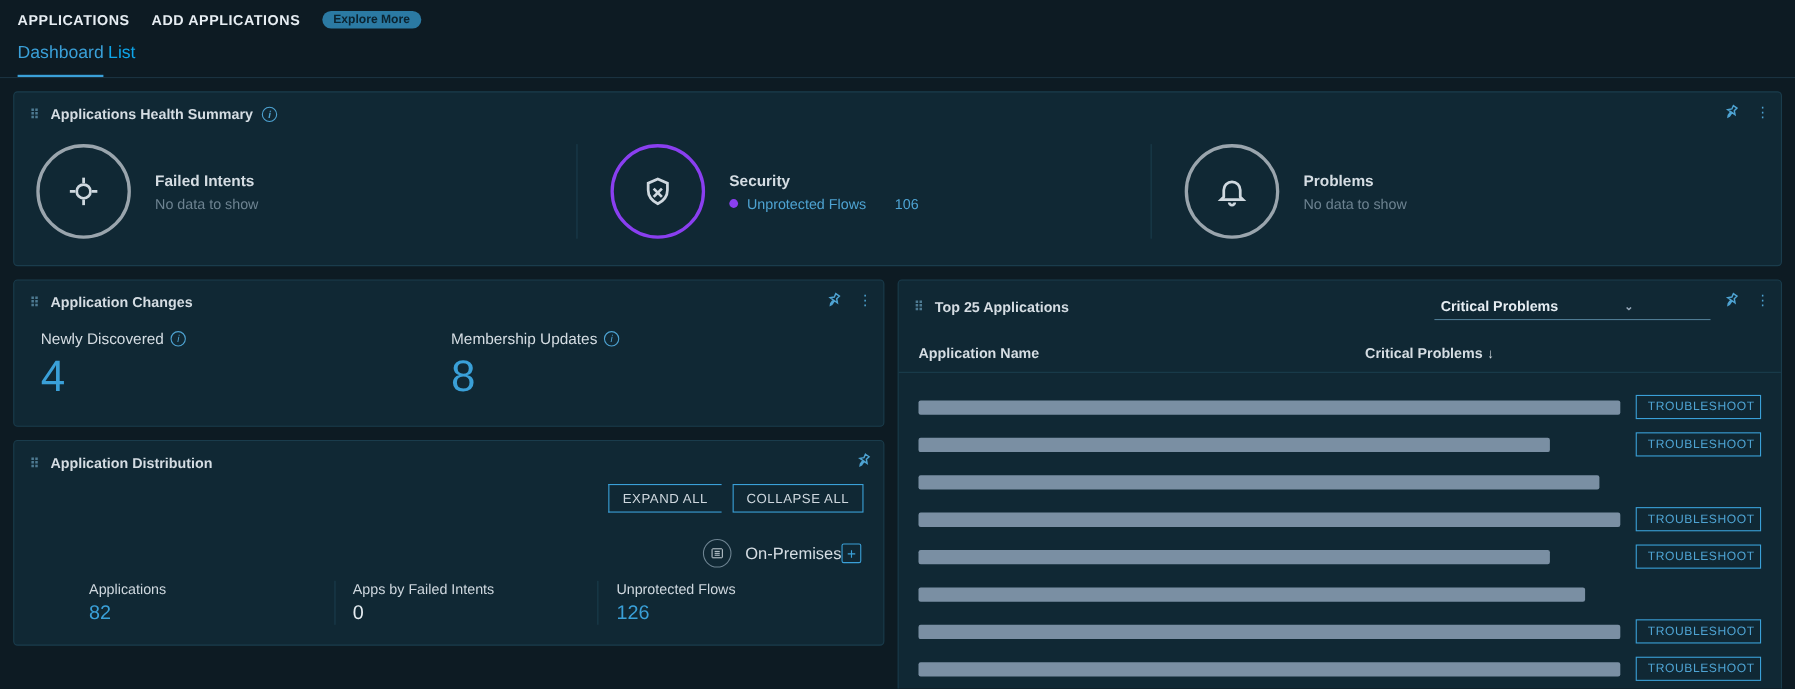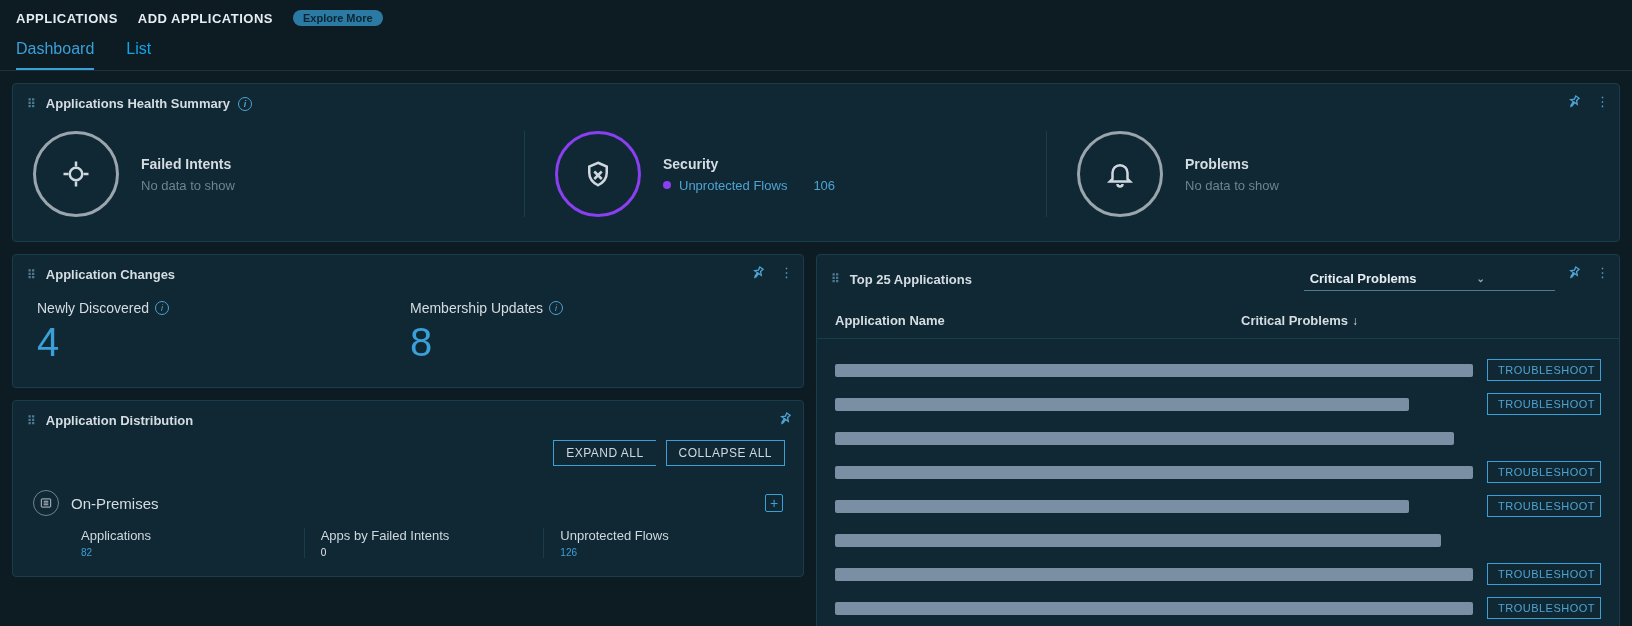--- a/index.html
+++ b/index.html
@@ -29,21 +29,21 @@
     background: #2b7aa3;
     color: #0b2431;
     font-size: 11px;
     padding: 2px 10px;
     border-radius: 999px;
     font-weight: 600;
     cursor: pointer;
   }
   .subnav {
     display: flex;
-    gap: 32px;
+    gap: 4px;
     padding: 14px 16px 0 16px;
     border-bottom: 1px solid #1a3240;
     text-align: center;
   }
   .subtab {
     font-size: 16px;
     padding-bottom: 10px;
     color: #0ea5e9;
     cursor: pointer;
   }
@@ -161,40 +161,40 @@
     font-size:12px;
     letter-spacing:.5px;
     cursor:pointer;
     background:transparent;
     margin-left:10px;
   }
   .btn-outline:first-child { border-right:none; }
 
   .dist-section { padding: 0 20px 18px 20px; }
   .dist-head {
-    display:flex; align-items:center; justify-content:space-between;
+    display:flex; align-items:center; justify-content:flex-end;
     padding: 8px 0 12px 0;
   }
   .dist-head-left { display:flex; align-items:center; gap:12px; }
   .circle-icon {
     width:26px; height:26px; border:1px solid #6d8391; border-radius:50%;
     display:flex; align-items:center; justify-content:center;
   }
   .circle-icon svg{ width:14px; height:14px; stroke:#cfd8df; fill:none; stroke-width:1.5;}
   .dist-title { font-size:15px; font-weight:500; }
   .plus-box {
     width:18px; height:18px; border:1px solid #3aa0d8; color:#3aa0d8;
     display:flex; align-items:center; justify-content:center; font-size:14px;
     cursor:pointer; border-radius:2px;
   }
   .dist-stats { display:flex; gap:0; }
   .dist-stat { flex:1; border-left:1px solid #1a3c4c; padding-left:16px; }
   .dist-stat:first-child { border-left:none; padding-left:48px; }
   .dist-stat .lbl { font-size:13px; color:#cfd8df; }
-  .dist-stat .val { color:#3aa0d8; font-size:10px; margin-top:4px; }
+  .dist-stat .val { color:#3aa0d8; font-size:18px; margin-top:4px; }
   .dist-stat .val.white { color:#e6edf2; }
 
   .select-wrap { margin-left:auto; margin-right:50px; }
   .select {
     border-bottom:1px solid #4e7a92;
     padding:4px 70px 4px 6px;
     font-size:13px;
     color:#e6edf2;
     cursor:pointer;
     display:flex; align-items:center; gap:60px;

